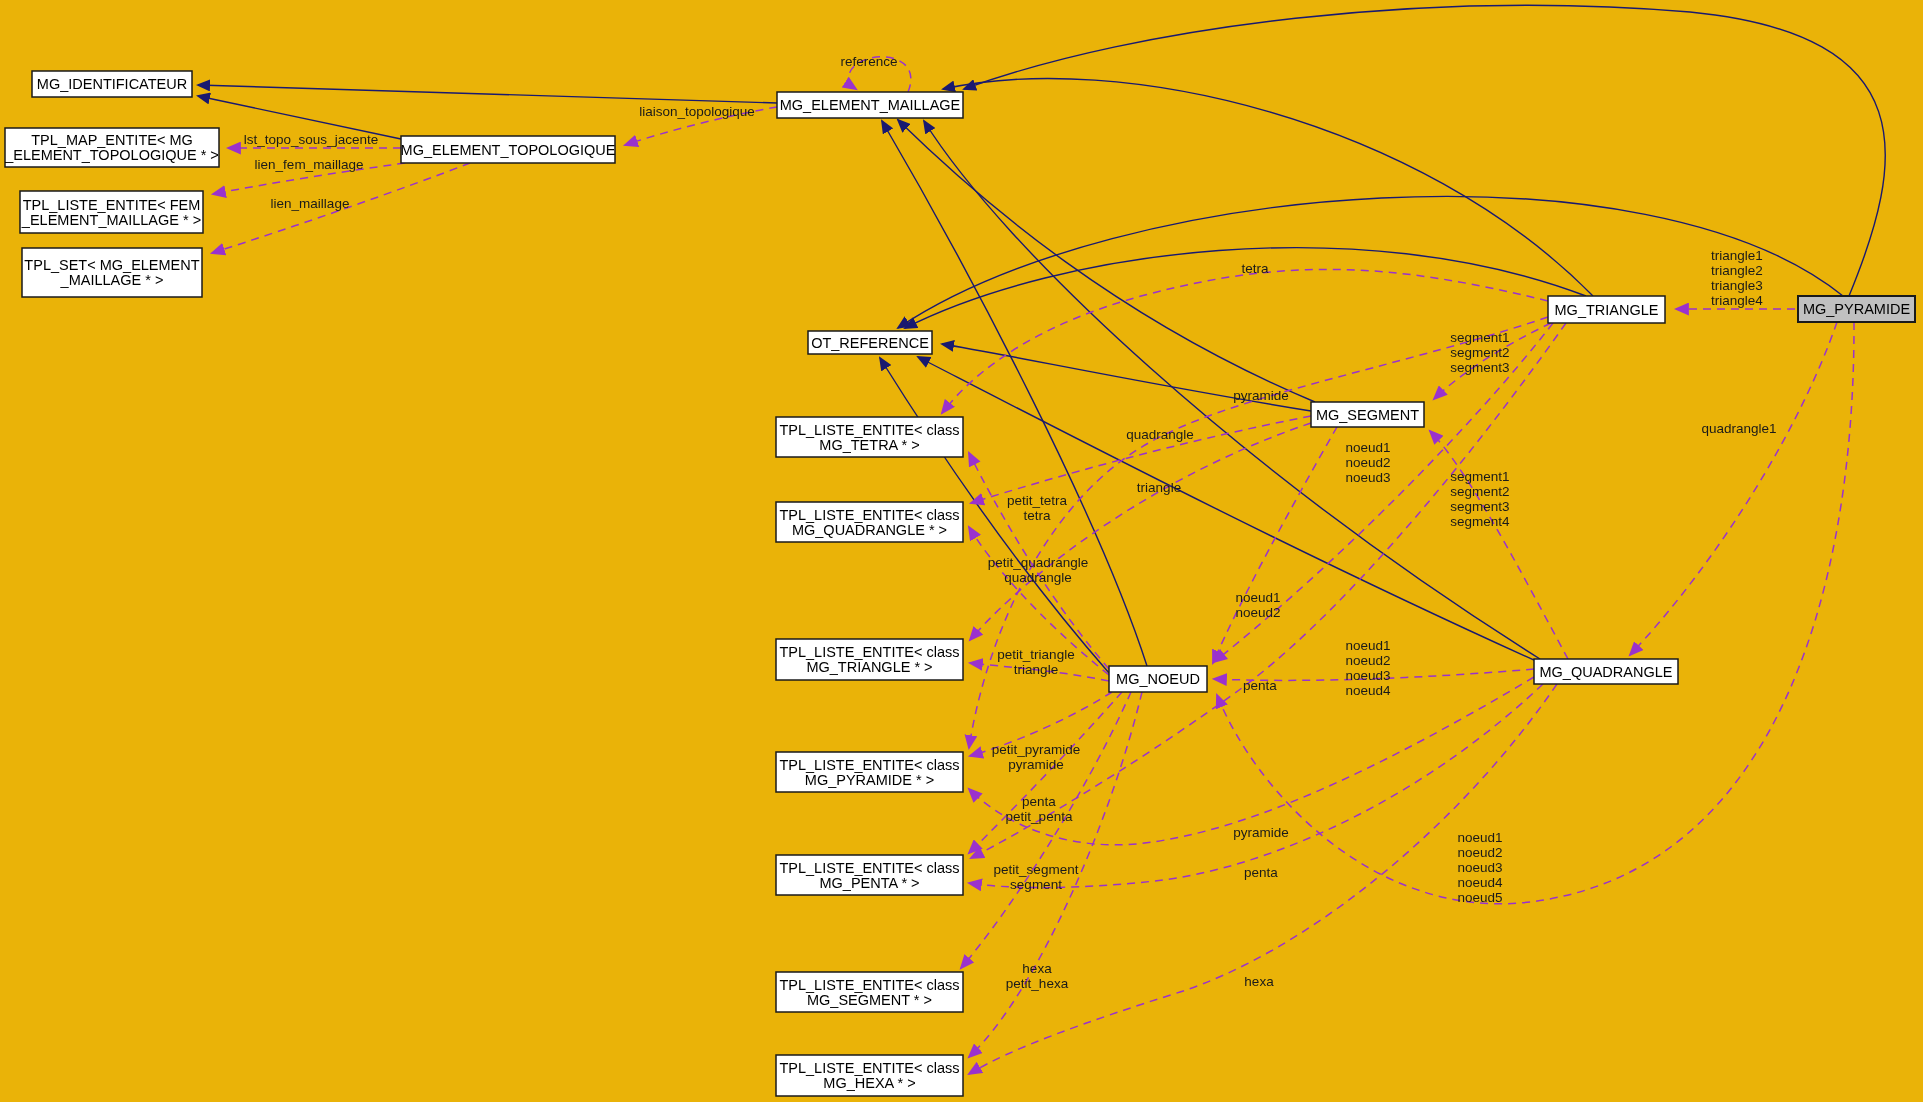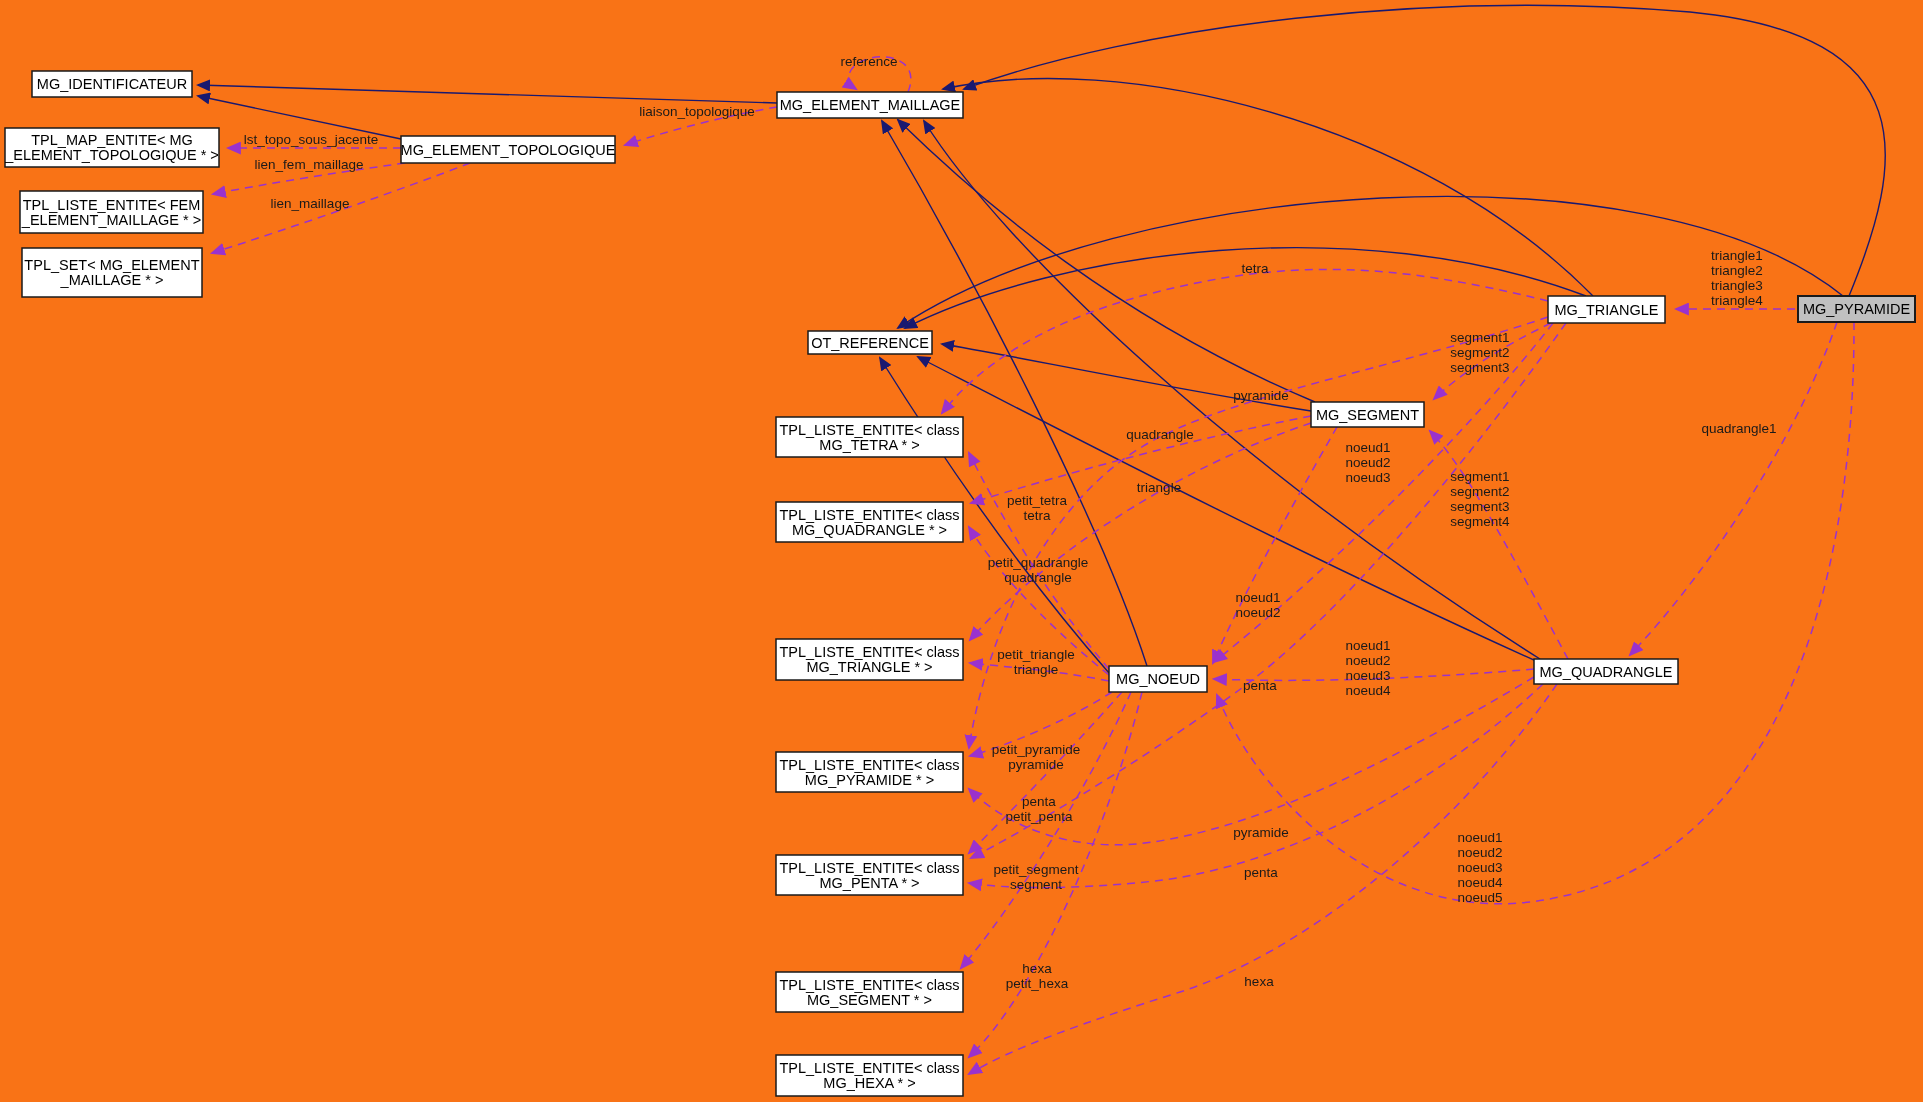--- a/index.html
+++ b/index.html
@@ -1,20 +1,20 @@
 <!DOCTYPE html>
 <html><head>
 <meta charset="utf-8">
 <style>
   html, body { margin: 0; padding: 0; background: #ffffff; }
   #stage {
     position: relative;
     width: 1923px;
     height: 1102px;
-    background: #f97316;
+    background: #eab308;
     font-family: "Liberation Sans", "DejaVu Sans", sans-serif;
   }
   svg { display: block; }
   .edge-solid {
     fill: none;
     stroke: #191970;
     stroke-width: 1.4;
   }
   .edge-dashed {
     fill: none;

